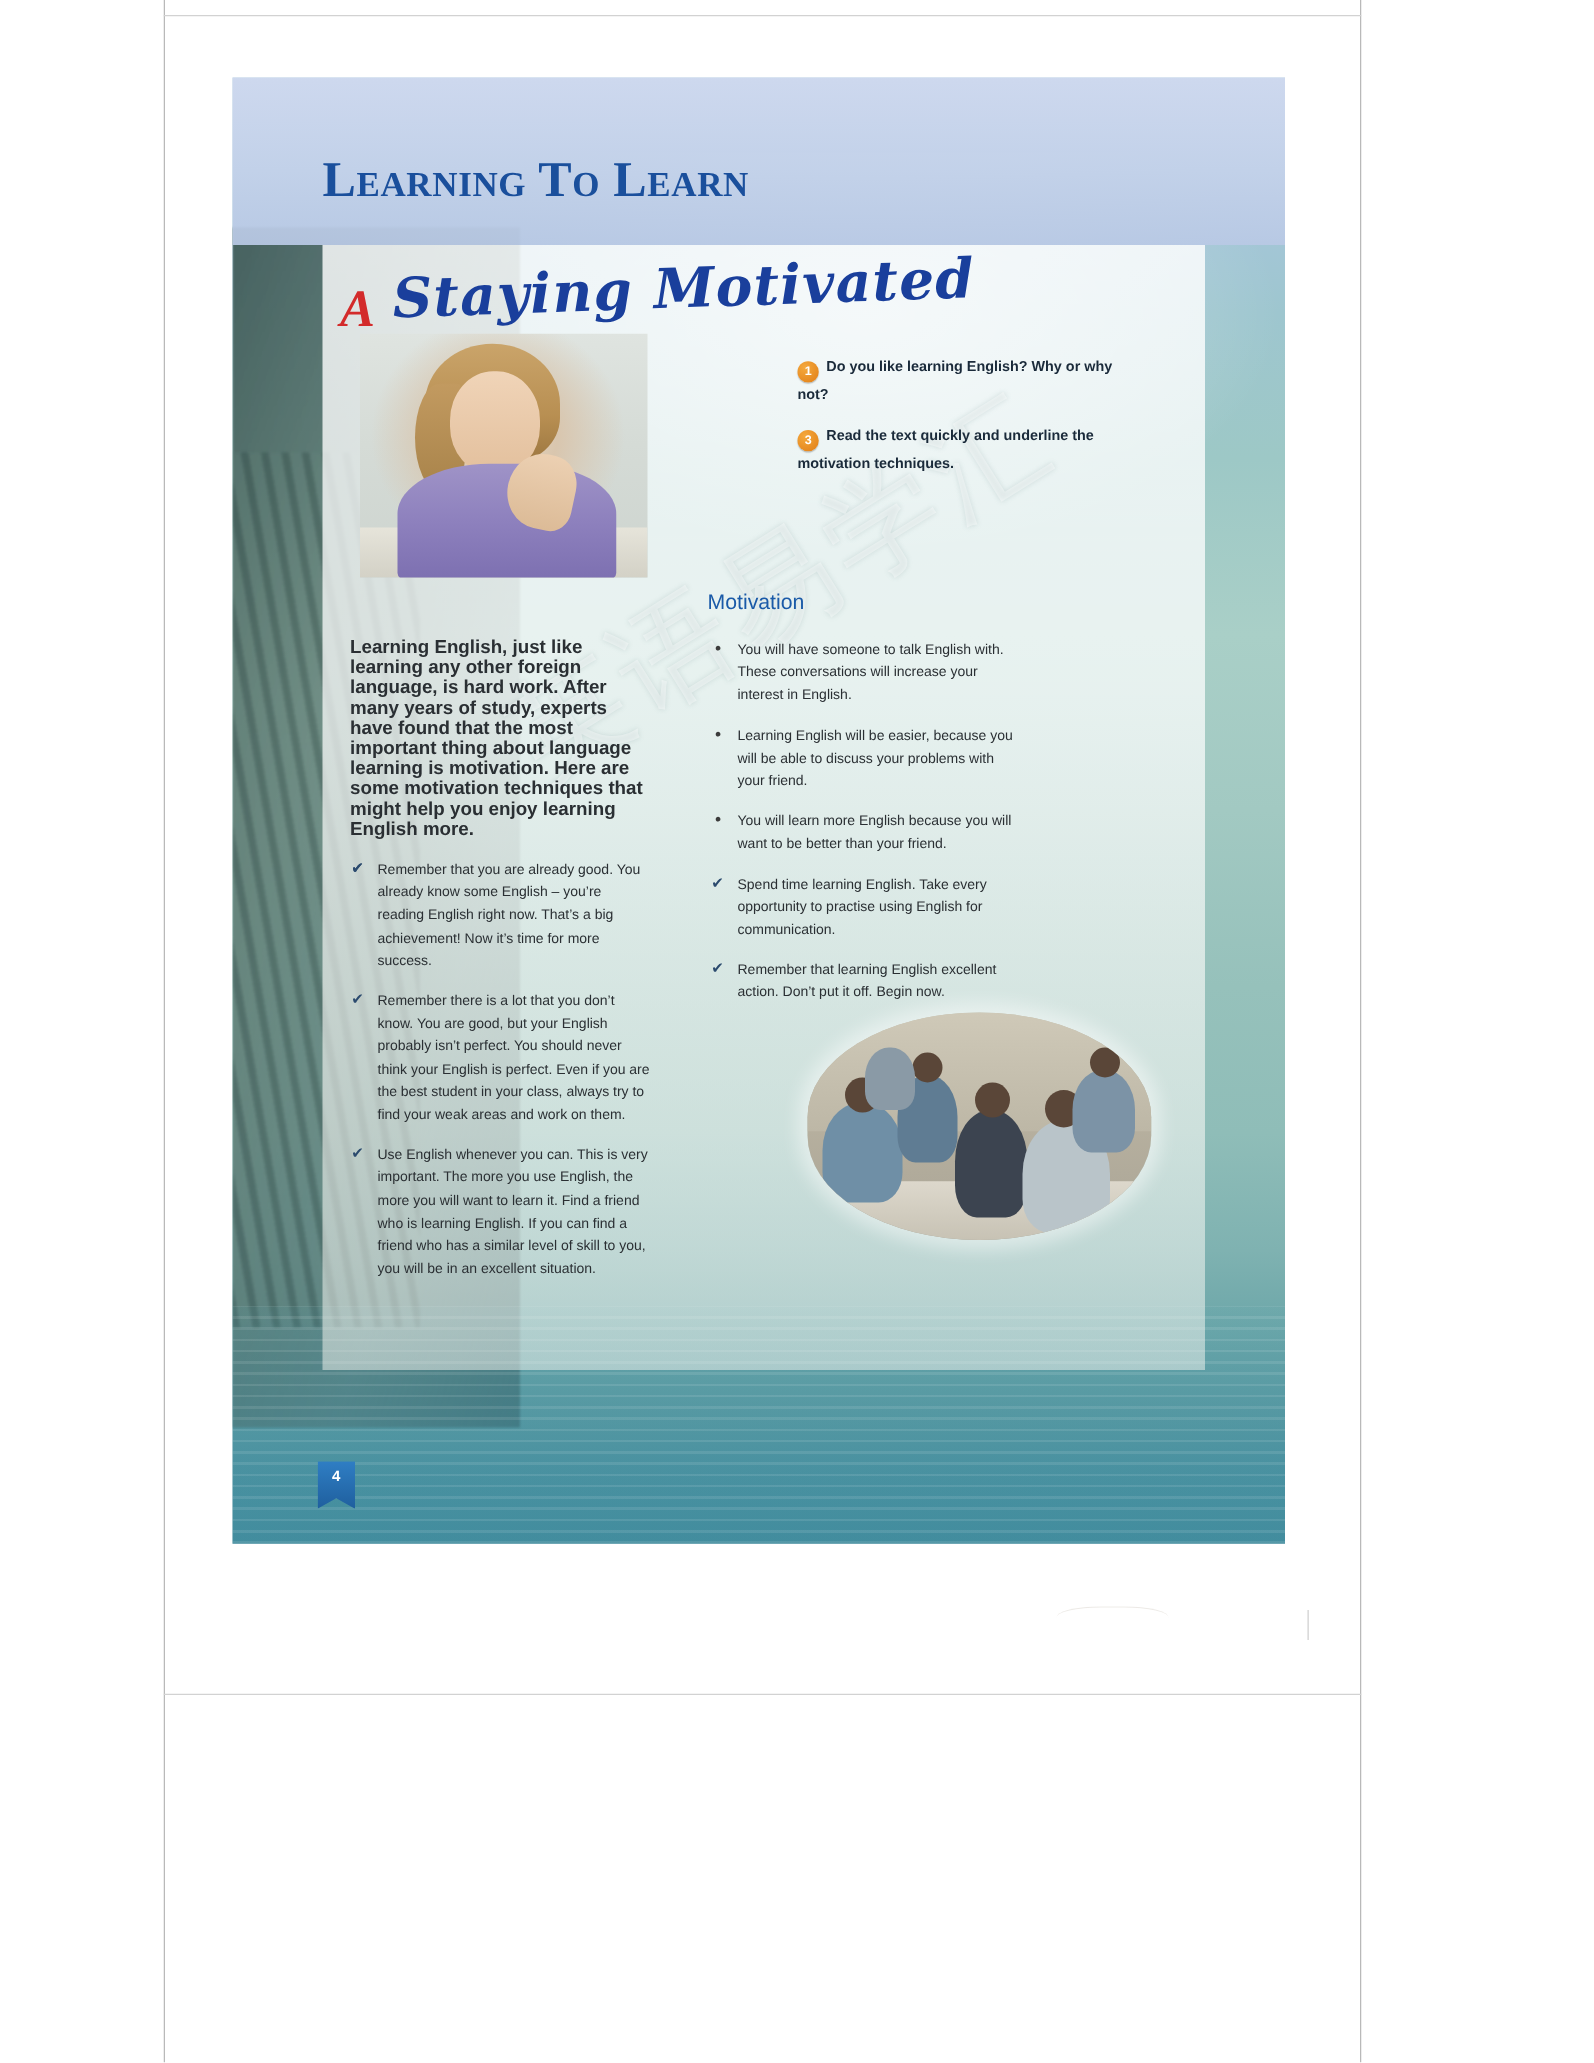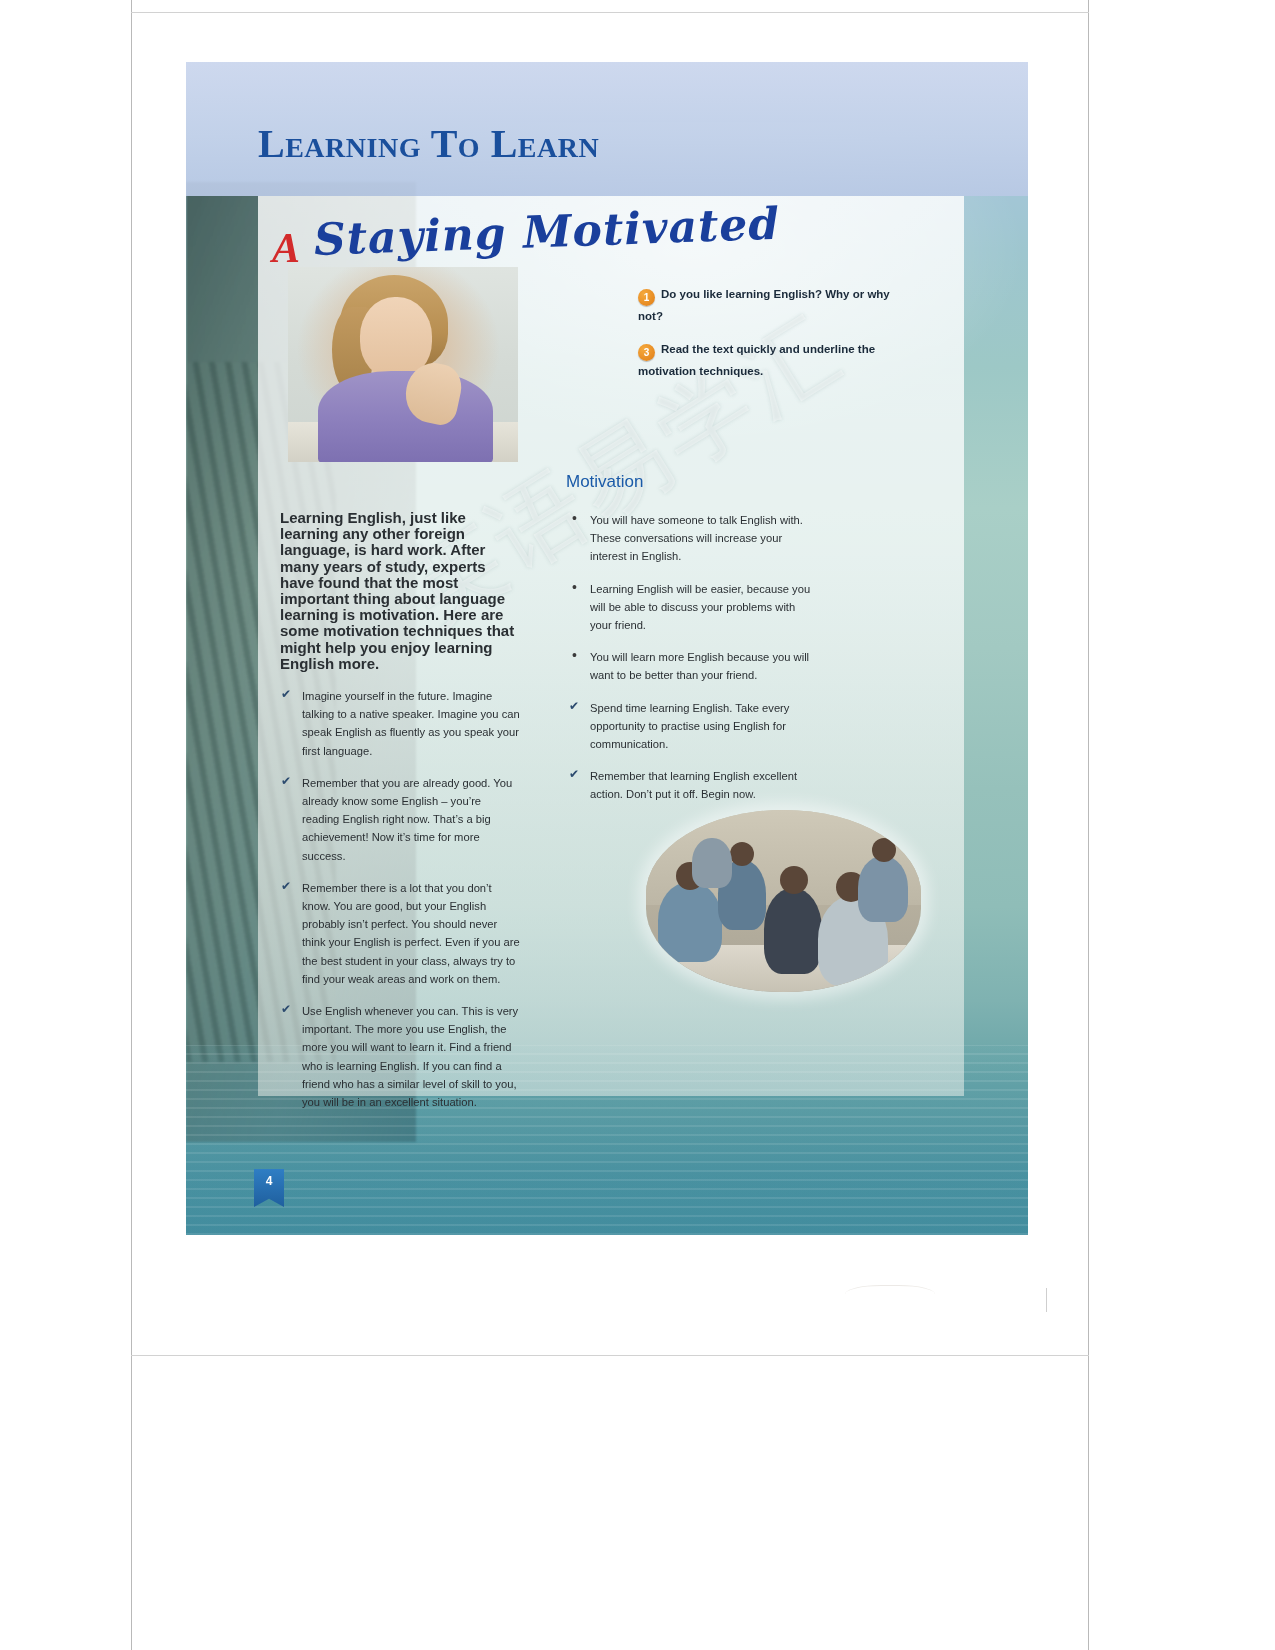--- a/index.html
+++ b/index.html
@@ -387,21 +387,20 @@
     </div>
   </div>
 
   <div class="motivation-heading">Motivation</div>
 
   <div class="col-left">
     <p class="para">Learning English, just like learning any other foreign language, is hard work. After many years of study, experts have found that the most important thing about language learning is motivation. Here are some motivation techniques that might help you enjoy learning English more.</p>
 
     <div class="bullet-row">
       <span class="bullet-mark">✔</span>
-      <span class="bullet-text">Imagine yourself in the future. Imagine talking to a native speaker. Imagine you can speak English as fluently as you speak your first language.</span>
     </div>
     <div class="bullet-row">
       <span class="bullet-mark">✔</span>
       <span class="bullet-text">Remember that you are already good. You already know some English – you’re reading English right now. That’s a big achievement! Now it’s time for more success.</span>
     </div>
     <div class="bullet-row">
       <span class="bullet-mark">✔</span>
       <span class="bullet-text">Remember there is a lot that you don’t know. You are good, but your English probably isn’t perfect. You should never think your English is perfect. Even if you are the best student in your class, always try to find your weak areas and work on them.</span>
     </div>
     <div class="bullet-row">

